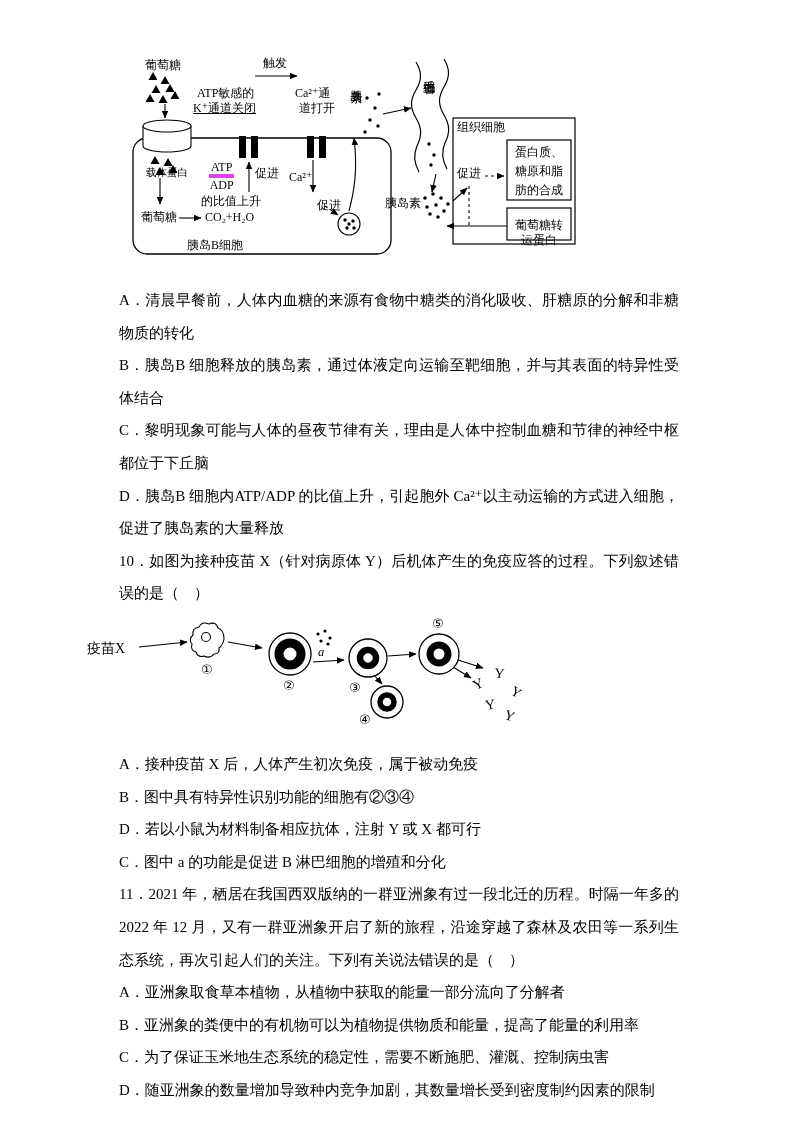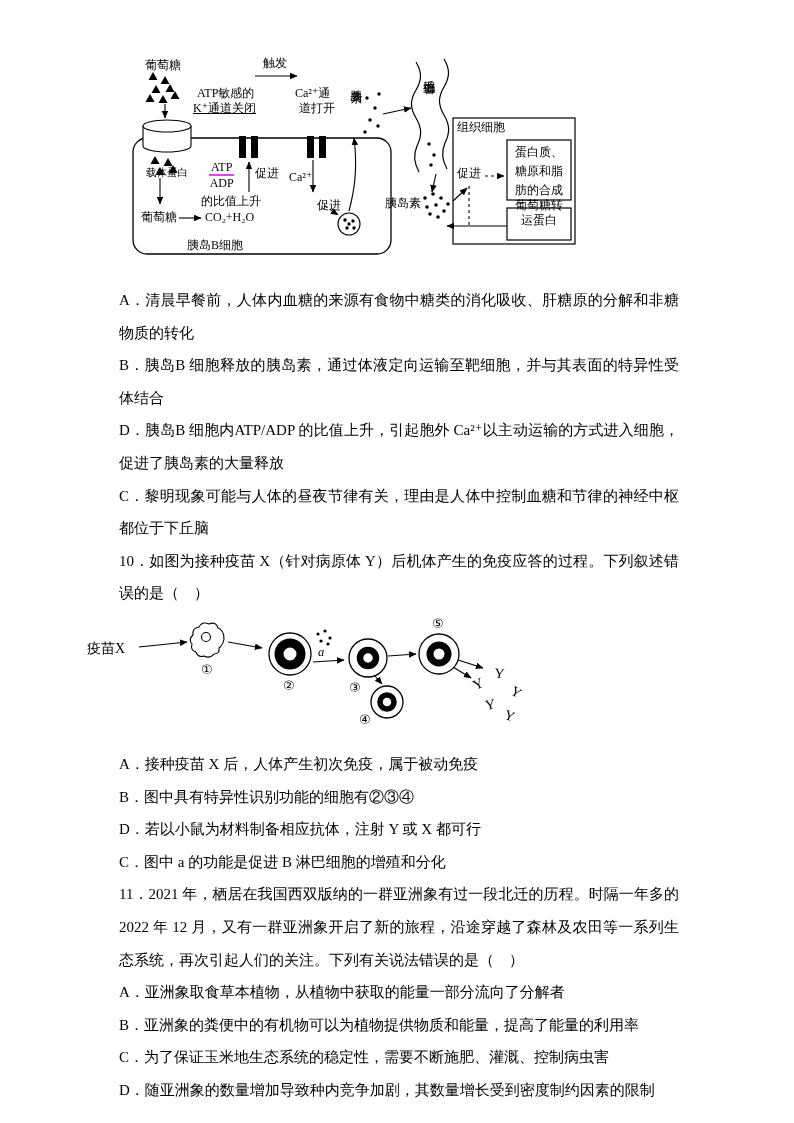--- a/index.html
+++ b/index.html
@@ -7,21 +7,21 @@
   .content{position:absolute;left:119px;top:50px;width:560px;}
   .tline{font-size:15px;line-height:32.6px;margin:0;text-align:justify;}
   .diagram{position:relative;}
   .d1{width:462px;height:218px;margin:4px 0 12px 8px;}
   .d2{width:452px;height:132px;margin:2px 0 4px -32px;}
   .diagram svg{position:absolute;left:0;top:0;}
   .lbl{position:absolute;font-size:12px;line-height:1.25;white-space:nowrap;}
   .vlbl{position:absolute;font-size:12px;line-height:1.1;writing-mode:vertical-rl;text-orientation:upright;letter-spacing:1px;}
   .small{font-size:10.5px;}
   .frac{position:absolute;left:82px;top:106px;font-size:12px;line-height:1.2;text-align:center;}
-  .frac .top{border-bottom:2px solid #d946ef;padding:0 2px;}
+  .frac .top{border-bottom:4px solid #d946ef;padding:0 2px;}
   .boxtxt{position:absolute;font-size:12px;line-height:19px;text-align:center;white-space:normal;}
   .boxtxt2{position:absolute;font-size:12px;line-height:15px;text-align:center;white-space:normal;}
   .num{font-size:13px;font-family:"DejaVu Sans","Liberation Serif",serif;}
   .ital{font-style:italic;font-size:12.5px;}
 </style>
 </head>
 <body>
 
 <div class="content">
 
@@ -148,27 +148,27 @@
     <div class="lbl" style="left:74px;top:140px;">的比值上升</div>
     <div class="lbl" style="left:162px;top:116px;">Ca²⁺</div>
     <div class="lbl" style="left:190,;top:144px;left:190px;">促进</div>
     <div class="lbl" style="left:14px;top:156px;">葡萄糖</div>
     <div class="lbl" style="left:78px;top:156px;">CO₂+H₂O</div>
     <div class="lbl" style="left:60px;top:184px;">胰岛B细胞</div>
     <div class="lbl" style="left:258px;top:142px;">胰岛素</div>
     <div class="lbl" style="left:330px;top:112px;">促进</div>
     <div class="lbl" style="left:330px;top:66px;">组织细胞</div>
     <div class="boxtxt" style="left:386px;top:89px;width:52px;">蛋白质、糖原和脂肪的合成</div>
-    <div class="boxtxt2" style="left:386px;top:144px;width:52px;font-family:Liberation Serif, serif;">葡萄糖转运蛋白</div>
+    <div class="boxtxt2" style="left:386px;top:164px;width:52px;font-family:Liberation Serif, serif;">葡萄糖转运蛋白</div>
   </div>
 
   <p class="tline">A．清晨早餐前，人体内血糖的来源有食物中糖类的消化吸收、肝糖原的分解和非糖物质的转化</p>
   <p class="tline">B．胰岛B 细胞释放的胰岛素，通过体液定向运输至靶细胞，并与其表面的特异性受体结合</p>
+  <p class="tline">C．黎明现象可能与人体的昼夜节律有关，理由是人体中控制血糖和节律的神经中枢都位于下丘脑</p>
   <p class="tline">D．胰岛B 细胞内ATP/ADP 的比值上升，引起胞外 Ca²⁺以主动运输的方式进入细胞，促进了胰岛素的大量释放</p>
-  <p class="tline">C．黎明现象可能与人体的昼夜节律有关，理由是人体中控制血糖和节律的神经中枢都位于下丘脑</p>
 
   <p class="tline">10．如图为接种疫苗 X（针对病原体 Y）后机体产生的免疫应答的过程。下列叙述错误的是（　）</p>
 
   <div class="diagram d2">
     <svg width="452" height="132" viewBox="0 0 452 132">
       <defs>
         <marker id="ah2" markerWidth="9" markerHeight="8" refX="6.5" refY="3" orient="auto">
           <path d="M0,0 L7,3 L0,6 Z" fill="#000"></path>
         </marker>
       </defs>

